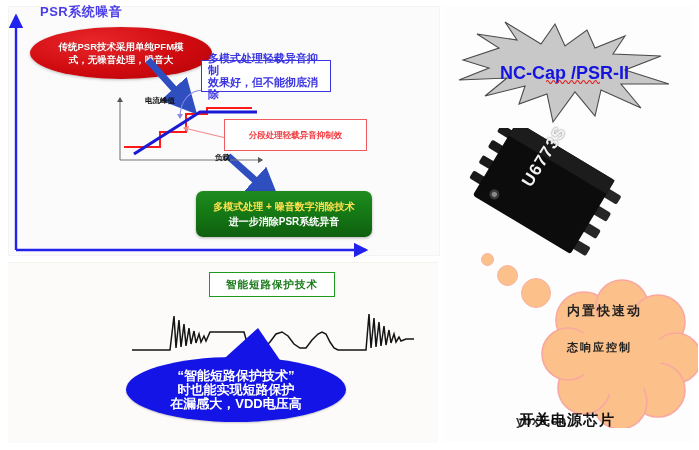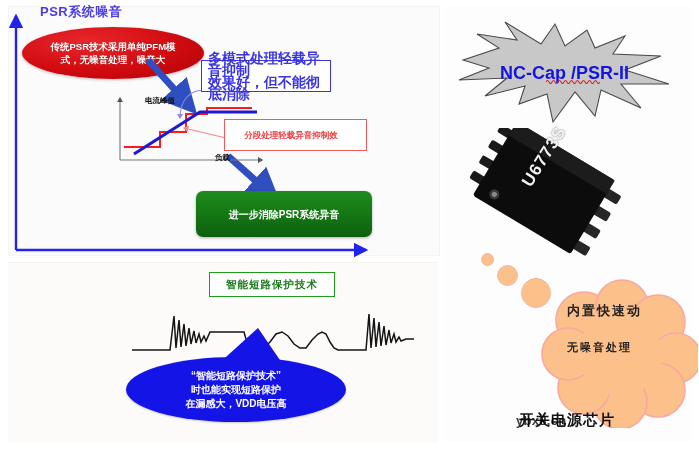--- a/index.html
+++ b/index.html
@@ -18,36 +18,36 @@
              background:#fdfdfd;}
 
   
   .title{left:40px;top:3px;font-size:13px;font-weight:700;color:#4a3ce8;
          letter-spacing:.5px;white-space:nowrap;}
 
   
   .axis-svg{left:0;top:0;}
 
   
-  .red-ellipse{left:22px;top:27px;width:182px;height:52px;border-radius:50%;
+  .red-ellipse{left:30px;top:27px;width:182px;height:52px;border-radius:50%;
     background:radial-gradient(ellipse at 35% 28%, #e8272b 0%, #d00b10 55%, #b00206 100%);
     box-shadow:0 1px 3px rgba(0,0,0,.25);
     display:flex;align-items:center;justify-content:center;}
   .red-ellipse .txt{color:#ffffff;font-size:9.5px;font-weight:700;line-height:13px;
     text-align:center;width:160px;text-shadow:0 0 1px rgba(0,0,0,.3);}
 
   
   .blue-box{left:201px;top:60px;width:128px;height:30px;border:1.6px solid #3b35e0;
     background:#ffffff;display:flex;align-items:center;justify-content:center;}
-  .blue-box .txt{color:#3b35e0;font-size:14px;font-weight:700;line-height:12px;
+  .blue-box .txt{color:#3b35e0;font-size:11px;font-weight:700;line-height:12px;
     text-align:left;width:116px;}
 
   
   .red-box{left:224px;top:119px;width:141px;height:30px;border:1.6px solid #f05a5f;
-    background:#ffffff;display:flex;align-items:center;}
+    background:#ffffff;display:flex;align-items:center;justify-content:center;}
   .red-box .txt{color:#f23c41;font-size:8.5px;font-weight:700;line-height:12px;
     text-align:center;width:132px;}
 
   
   .green-box{left:196px;top:191px;width:176px;height:46px;border-radius:7px;
     background:linear-gradient(180deg,#1f8b1f 0%,#157a15 45%,#0f5f0f 100%);
     box-shadow:0 1px 3px rgba(0,0,0,.3);
     display:flex;flex-direction:column;align-items:center;justify-content:center;}
   .green-box .l1{color:#ffe14d;font-size:10px;font-weight:700;line-height:15px;white-space:nowrap;}
   .green-box .l2{color:#ffffff;font-size:10px;font-weight:700;line-height:15px;white-space:nowrap;}
@@ -77,21 +77,21 @@
       letter-spacing:2px;white-space:nowrap;}
 
   
   .sc-box{left:209px;top:272px;width:124px;height:23px;border:1.6px solid #1d9b1d;
      background:#fff;display:flex;align-items:center;justify-content:center;}
   .sc-box .txt{color:#1a7a1a;font-size:10.5px;font-weight:700;letter-spacing:1px;white-space:nowrap;}
 
   .blue-ellipse{left:126px;top:357px;width:220px;height:65px;border-radius:50%;
      background:#1414e6;display:flex;align-items:center;justify-content:center;
      box-shadow:0 1px 2px rgba(0,0,0,.2);}
-  .blue-ellipse .txt{color:#ffffff;font-size:10px;font-weight:700;line-height:14px;
+  .blue-ellipse .txt{color:#ffffff;font-size:13px;font-weight:700;line-height:14px;
      text-align:center;width:196px;}
 
   
   .wm1{left:478px;top:413px;font-size:13px;font-weight:700;color:#3a3a3a;
       letter-spacing:.3px;white-space:nowrap;margin-left:38px;}
   .wm2{left:519px;top:411px;font-size:15px;font-weight:700;color:#000000;
       letter-spacing:1px;white-space:nowrap;opacity:.92;text-align:right;}
 </style>
 </head>
 <body>
@@ -181,20 +181,21 @@
     </div>
   </div>
 
   <div class="abs red-box">
     <div class="txt">
       <div>分段处理轻载异音抑制效</div>
     </div>
   </div>
 
   <div class="abs green-box">
+    <div class="l1">多模式处理 + 噪音数字消除技术</div>
     <div class="l2">进一步消除PSR系统异音</div>
   </div>
 
   <svg class="abs star" width="218" height="110" viewBox="0 0 218 110">
     <polygon points="8,42 44,30 22,16 62,22 50,4 86,26 100,6 110,28 132,12 140,30 170,18
                      158,36 206,38 170,52 214,66 166,66 186,90 146,72 140,98 120,74 98,104
                      92,76 64,86 70,68 30,78 52,60 4,62 34,50" fill="#c8c8c8" stroke="#4a4a4a" stroke-width="1.1"></polygon>
   </svg>
   <div class="abs star-label">NC-Cap /PSR-II</div>
   <svg class="sq" viewBox="0 0 54 5" preserveAspectRatio="none">
@@ -239,21 +240,21 @@
       <circle cx="118" cy="46" r="27"></circle>
       <circle cx="136" cy="82" r="25"></circle>
       <circle cx="118" cy="114" r="27"></circle>
       <circle cx="80" cy="126" r="27"></circle>
       <circle cx="44" cy="112" r="26"></circle>
       <circle cx="28" cy="78" r="26"></circle>
       <circle cx="80" cy="78" r="42" stroke="none"></circle>
     </g>
   </svg>
   <div class="abs cloud-txt1">内置快速动</div>
-  <div class="abs cloud-txt2">无噪音处理</div>
+  <div class="abs cloud-txt2">态响应控制</div>
 
   <div class="abs sc-box">
     <div class="txt">智能短路保护技术</div>
   </div>
 
   <svg class="abs" style="left:120px;top:298px;" width="300" height="72" viewBox="0 0 300 72">
     <polyline fill="none" stroke="#141414" stroke-width="1.5" points="12,52 48,52 50,52 54,18 56,50 59,22 61,49 64,26 66,48 69,30 71,46 74,33 76,45 79,36 81,44 84,38 86,43
               90,34 120,34 124,34 128,48 136,50 142,52 150,44 156,36 162,34 168,38 174,46 180,50 186,50
               192,42 198,36 202,34 206,36 210,44 214,50 218,52 246,52
               249,16 251,50 254,20 256,49 259,24 261,48 264,28 266,47 269,32 271,45 274,36 276,44 279,39 281,43 286,41 294,41"></polyline>

